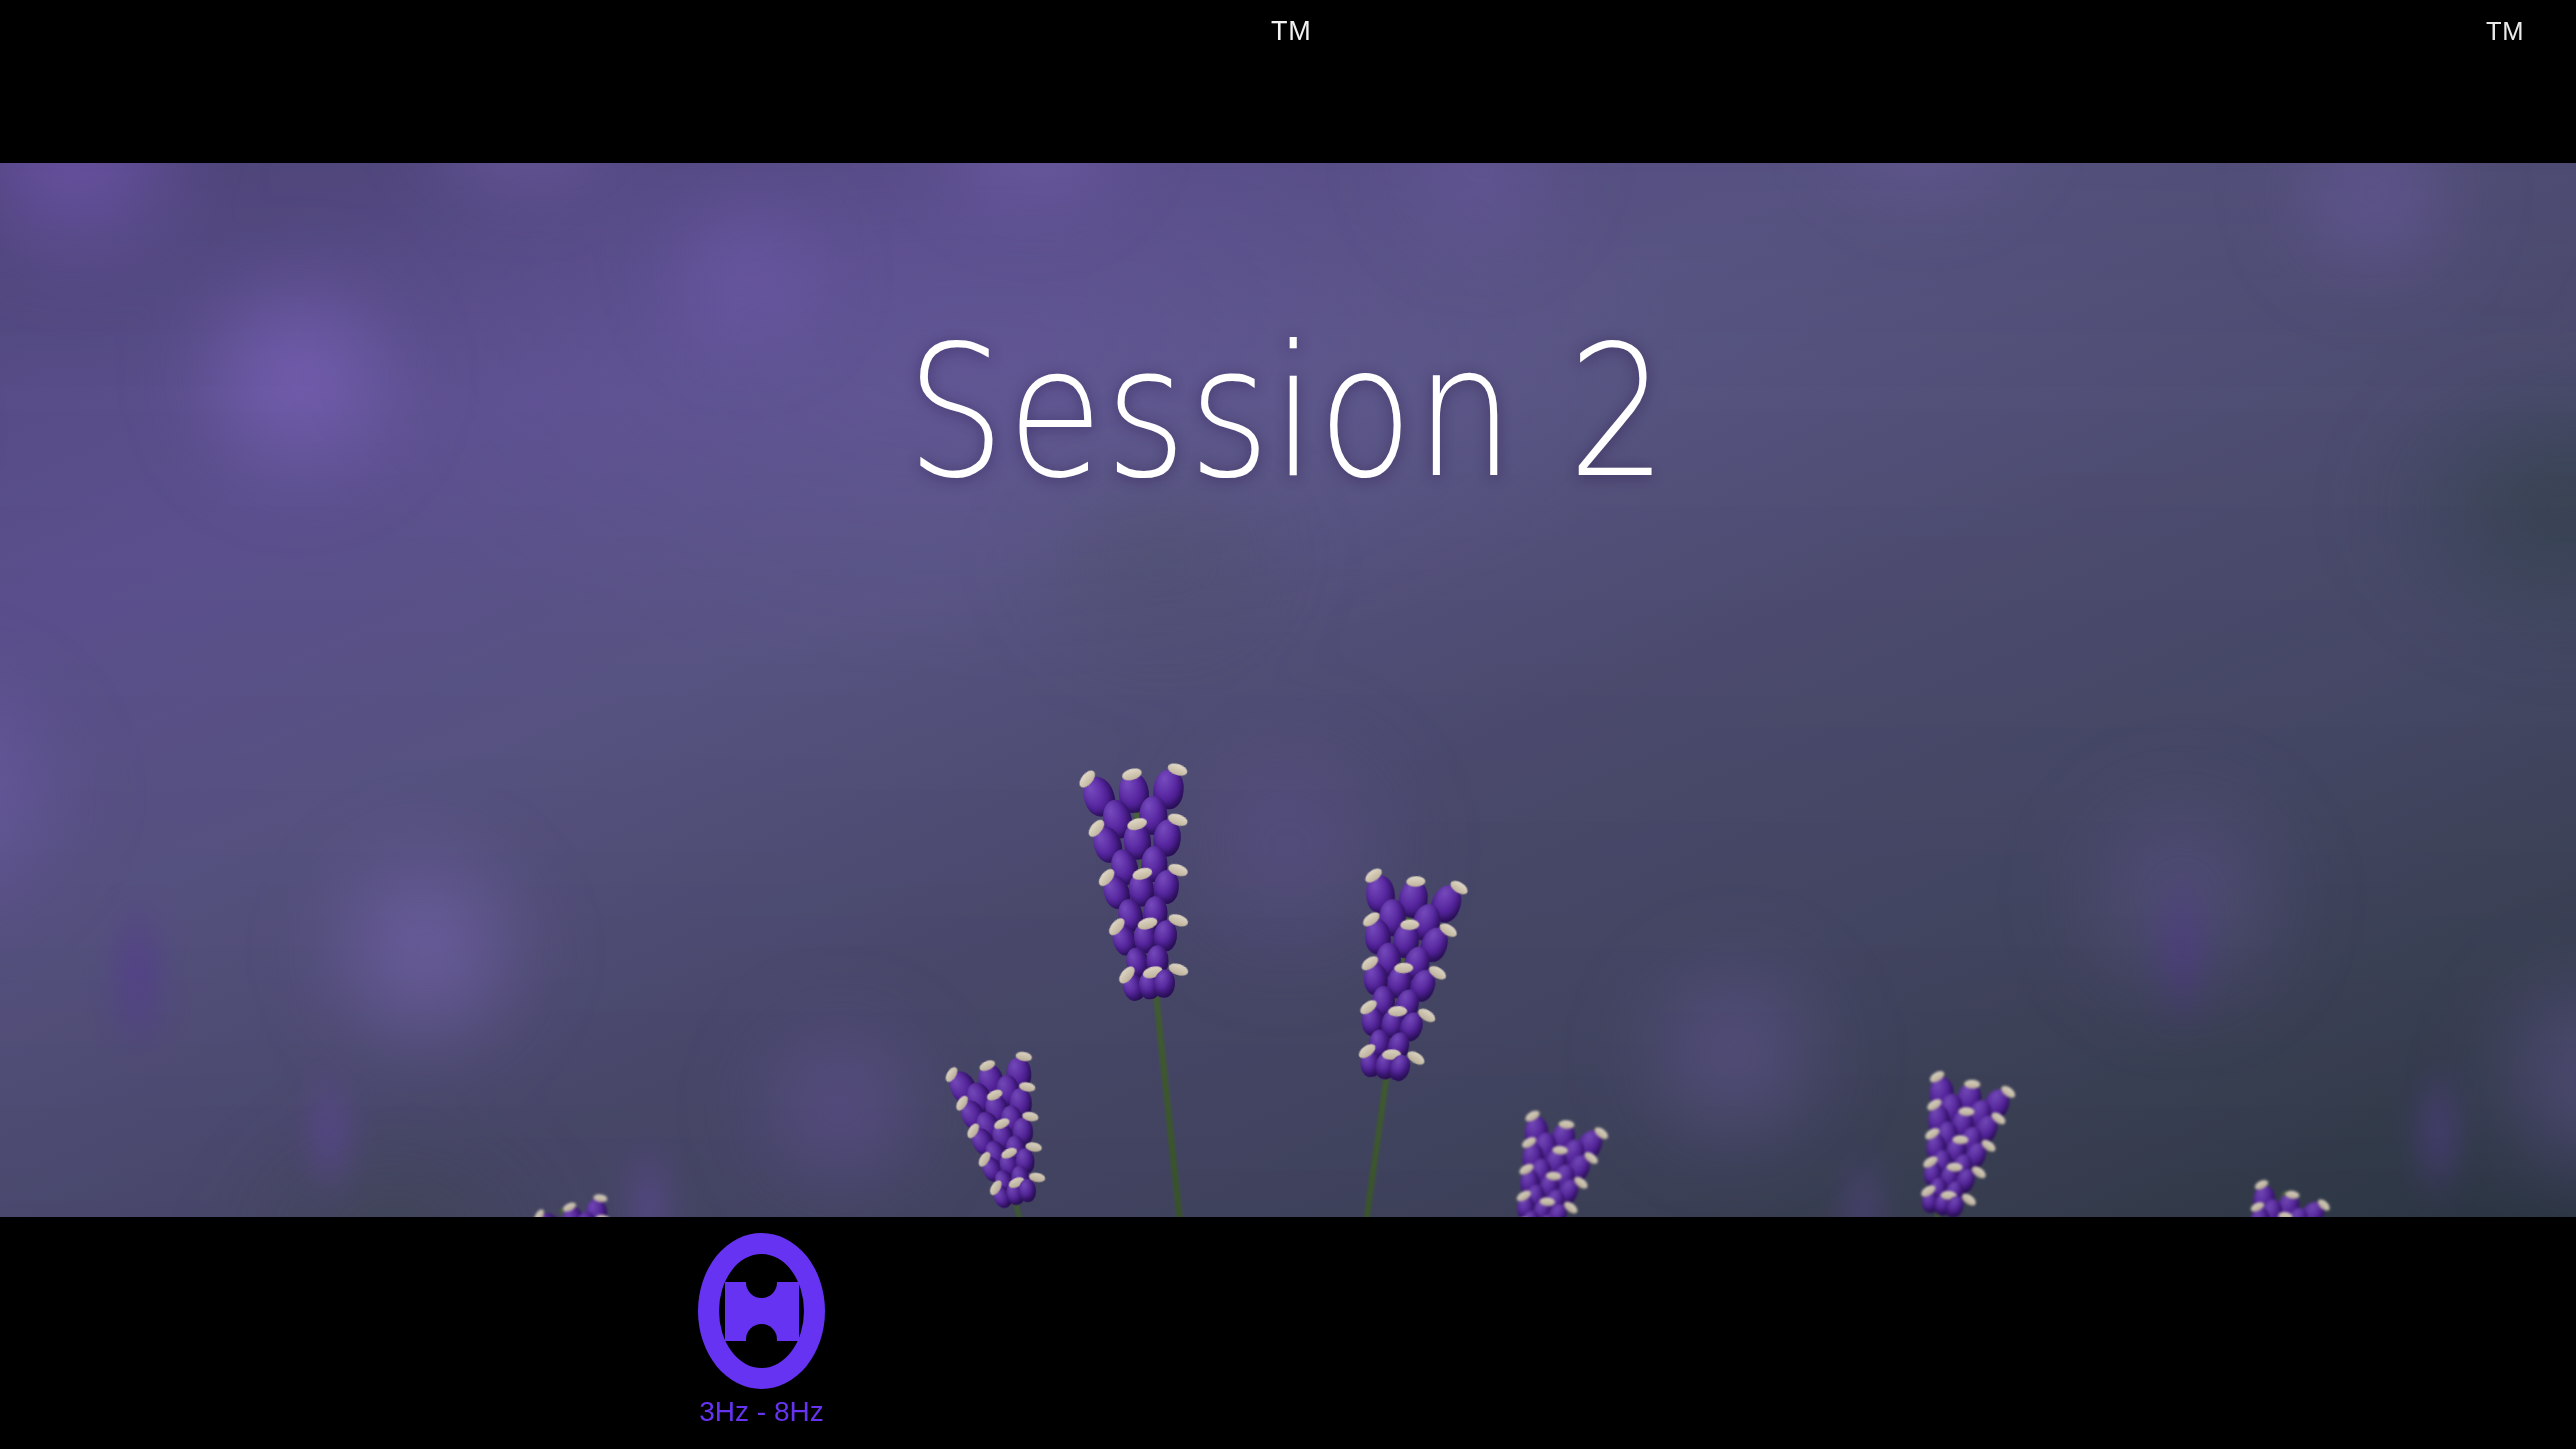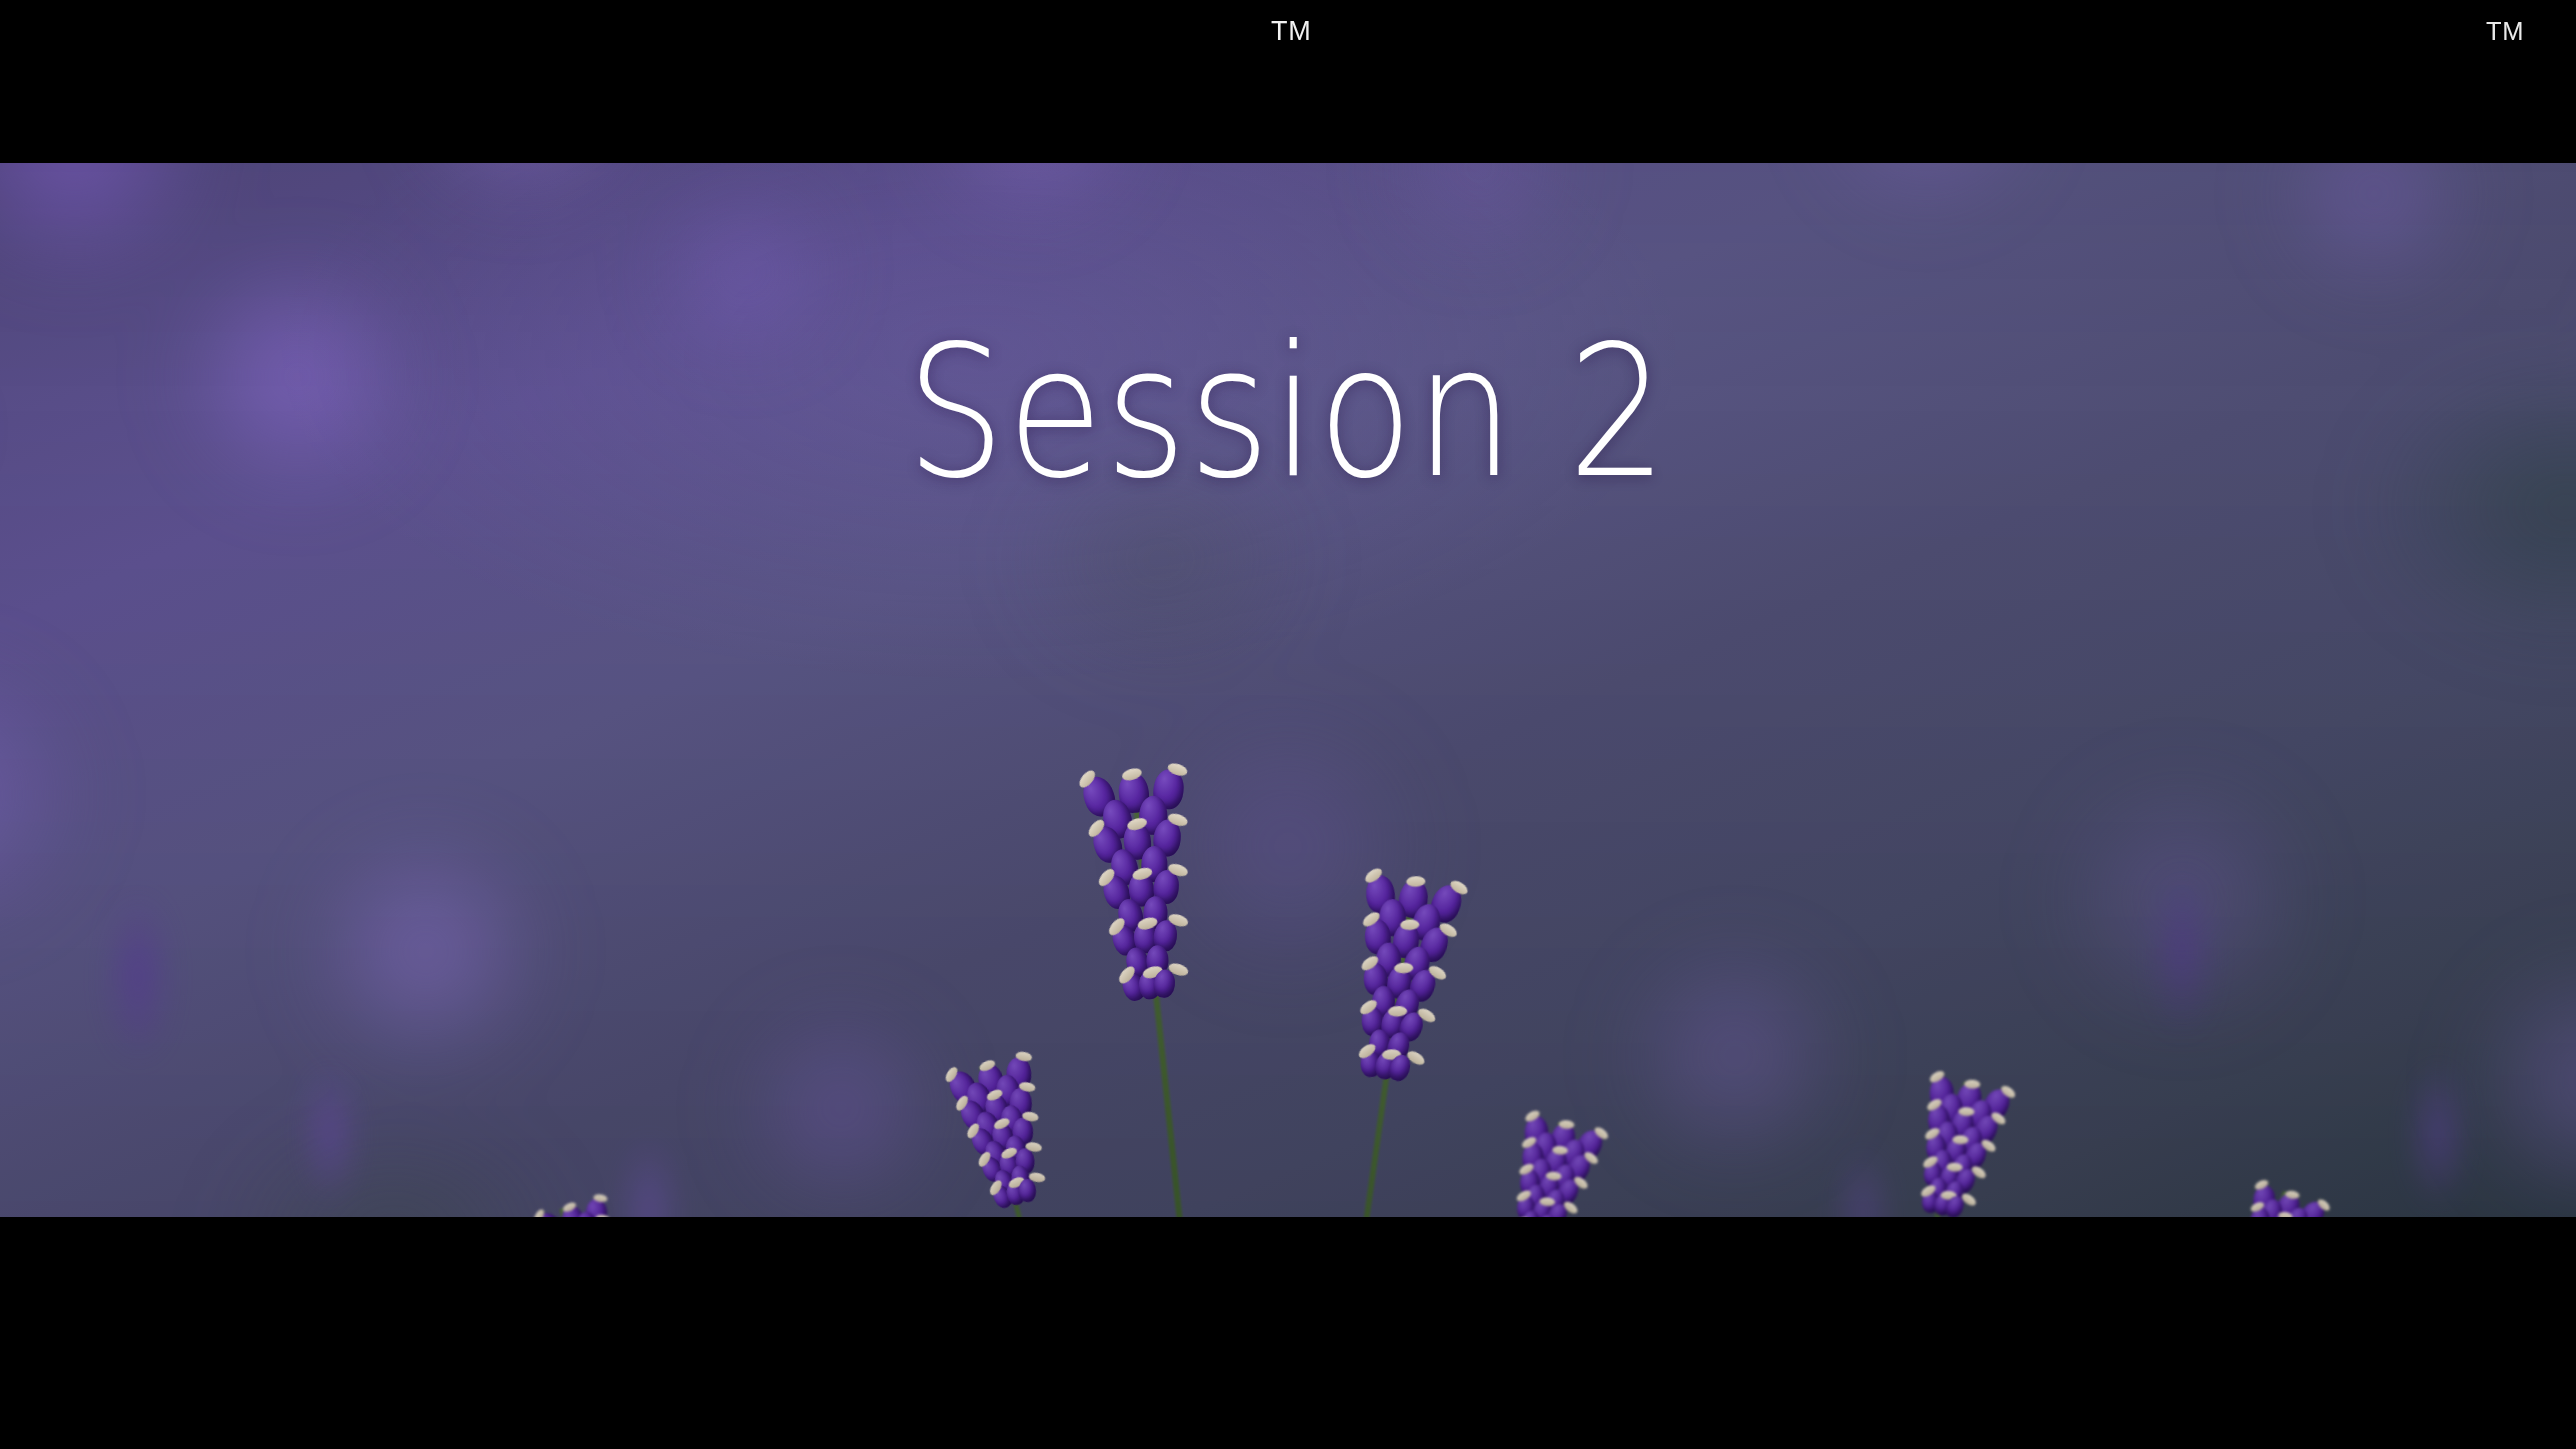--- a/index.html
+++ b/index.html
@@ -441,16 +441,22 @@
     <span class="inner">Session 2</span>
   </div>
 
   <div id="brandbar">
     <span class="tm-logo">TM</span>
     <span class="tm-right">TM</span>
   </div>
 
   <div id="bottombar"></div>
 
+  <div id="theta-badge">
+    <div id="theta-glyph">
+      <div id="theta-bar"></div>
+    </div>
+    <div id="theta-range">3Hz - 8Hz</div>
+  </div>
 
 
 </div>
 
 
 </body></html>

